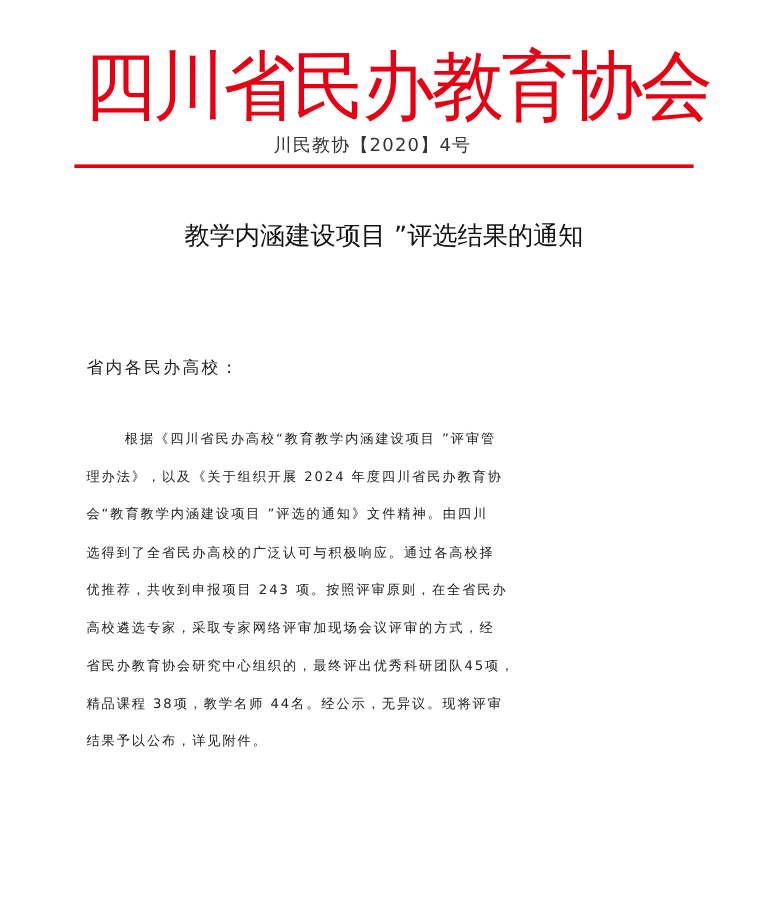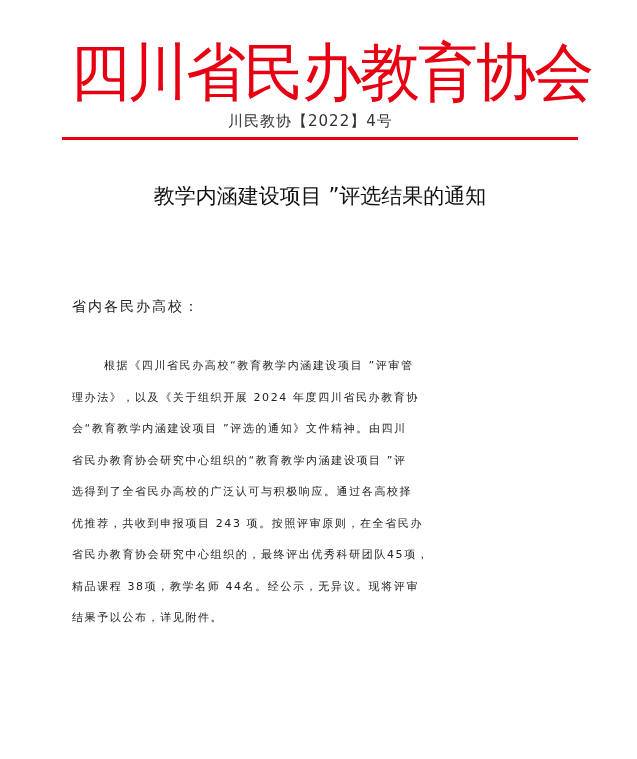--- a/index.html
+++ b/index.html
@@ -86,35 +86,35 @@
     }
     .body-text .line.indent { padding-left: 32px; }
   </style>
 </head>
 <body>
 
 <div>
 
   <div class="masthead">四川省民办教育协会</div>
 
-  <div class="doc-number">川民教协【2022】4号</div>
+  <div class="doc-number">川民教协【2020】4号</div>
 
   <div class="red-rule"></div>
 
   <div class="doc-title">
     <span class="line">教学内涵建设项目 ”评选结果的通知</span>
   </div>
 
   <div class="salutation">省内各民办高校：</div>
 
   <div class="body-text">
     <span class="line indent">根据《四川省民办高校“教育教学内涵建设项目 ”评审管</span>
     <span class="line">理办法》，以及《关于组织开展 2024 年度四川省民办教育协</span>
     <span class="line">会“教育教学内涵建设项目 ”评选的通知》文件精神。由四川</span>
-    <span class="line">省民办教育协会研究中心组织的“教育教学内涵建设项目 ”评</span>
     <span class="line">选得到了全省民办高校的广泛认可与积极响应。通过各高校择</span>
     <span class="line">优推荐，共收到申报项目 243 项。按照评审原则，在全省民办</span>
+    <span class="line">高校遴选专家，采取专家网络评审加现场会议评审的方式，经</span>
     <span class="line">省民办教育协会研究中心组织的，最终评出优秀科研团队45项，</span>
     <span class="line">精品课程 38项，教学名师 44名。经公示，无异议。现将评审</span>
     <span class="line">结果予以公布，详见附件。</span>
   </div>
 
 </div>
 
 </body></html>

